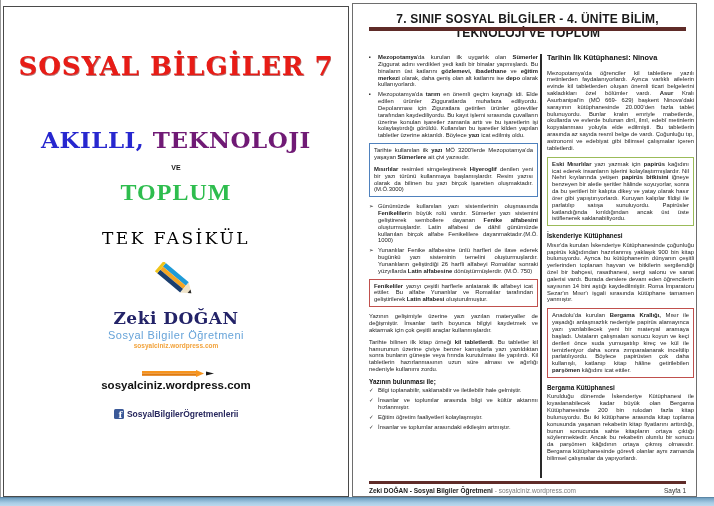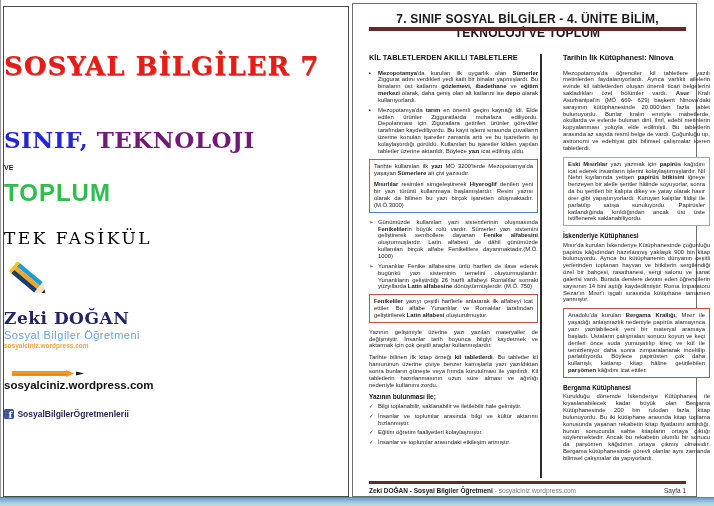--- a/index.html
+++ b/index.html
@@ -8,29 +8,29 @@
     background:#ffffff;
     font-family:"Liberation Sans",sans-serif;
     -webkit-font-smoothing:antialiased;
   }
   .frame-edge{position:absolute;left:0;top:0;width:1px;height:506px;background:#9a9a9a;}
   .page{position:absolute;background:#fff;border:1px solid #6e6e6e;box-sizing:border-box;}
   #page-left{left:3px;top:6px;width:346px;height:491px;border-color:#4a4a4a;}
   #page-right{left:352px;top:3px;width:345px;height:494px;}
 
   
-  .cover-center{position:absolute;left:0;width:100%;}
+  .cover-center{position:absolute;left:0;width:100%;text-align:center;}
   .cover-title{
     top:44px;font-family:"DejaVu Serif",serif;font-weight:bold;font-size:26px;
     letter-spacing:1px;text-shadow:0.6px 0.6px 0 rgba(120,0,0,.55);
   }
   .cover-unit{top:95px;font-size:8px;font-weight:bold;color:#1a1a1a;letter-spacing:.5px;}
   .cover-sub{top:119px;font-family:"DejaVu Serif",serif;font-weight:bold;font-size:23px;letter-spacing:.5px;}
   .cover-ve{top:157px;font-size:7px;font-weight:bold;color:#1a1a1a;}
-  .cover-toplum{top:172px;font-family:Liberation Sans, sans-serif;font-weight:bold;font-size:24px;letter-spacing:1px;}
+  .cover-toplum{top:172px;font-family:Liberation Serif, serif;font-weight:bold;font-size:24px;letter-spacing:1px;}
   .cover-fasikul{top:221px;font-family:"DejaVu Serif",serif;font-size:17px;letter-spacing:2.5px;color:#000000;}
   .cover-logo{top:255px;}
   .cover-author{top:301px;font-family:"DejaVu Serif",serif;font-weight:bold;font-size:17px;color:#232368;letter-spacing:.5px;}
   .cover-author-title{top:322px;font-size:11px;color:#66a3d9;letter-spacing:.5px;}
   .cover-url-small{top:335px;font-size:6.5px;color:#f2a33c;font-weight:bold;}
   .cover-divider{top:358px;}
   .cover-url-big{top:372px;font-size:11.5px;font-weight:bold;color:#111;}
   .cover-fb{top:402px;font-size:8.5px;font-weight:bold;color:#28285e;}
   .fb-badge{display:inline-block;vertical-align:-2px;margin-right:1px;}
 
@@ -39,21 +39,21 @@
     position:absolute;left:16px;right:10px;top:8px;text-align:center;
     font-size:12px;font-weight:bold;color:#1a1a1a;letter-spacing:.2px;
   }
   .rp-header-bar{position:absolute;left:16px;right:10px;top:23px;height:4px;background:#5f2b28;}
   .rp-footer-bar{position:absolute;left:16px;right:10px;top:477px;height:3px;background:#5f2b28;}
   .rp-footer{position:absolute;left:16px;right:10px;top:483px;font-size:6.5px;color:#7a7a7a;}
   .rp-footer b{color:#1a1a1a;}
   .rp-footer .pageno{position:absolute;right:0;top:0;color:#333;}
   .col{position:absolute;top:50px;height:424px;overflow:hidden;font-size:5.9px;line-height:1.16;color:#222;}
   .col-left{left:16px;width:169px;}
-  .col-right{left:210px;width:147px;}
+  .col-right{left:194px;width:147px;}
   .col-divider{position:absolute;left:187px;top:50px;width:1.5px;height:424px;background:#2a2a2a;}
   .col-title{font-size:7.4px;font-weight:bold;margin:0 0 7px 0;color:#111;}
   .col p{margin:0 0 5px 0;text-align:justify;}
   .col ul{margin:0 0 4px 0;padding:0;list-style:none;}
   .col li{display:flex;margin:0 0 3px 0;}
   .col li .mk{flex:0 0 9px;font-size:5.5px;}
   .col li .tx{flex:1;text-align:justify;}
   .infobox{border-style:solid;padding:3px 4px;margin:0 0 6px 0;background:#fff;}
   .box-blue{border-color:#4f81bd;border-width:1px;}
   .box-red{border-color:#c0504d;border-width:1.5px;}
@@ -69,21 +69,21 @@
   b{font-weight:bold;}
 </style>
 </head>
 <body>
 
 <div class="frame-edge"></div>
 
 <div class="page" id="page-left">
   <div class="cover-center cover-title" style="color:#e81c16">SOSYAL BİLGİLER 7</div>
   <div class="cover-center cover-sub">
-    <span style="color:#2727cf">SINIF,</span><span style="color:#701a75"> TEKNOLOJI</span>
+    <span style="color:#2727cf">AKILLI,</span><span style="color:#701a75"> TEKNOLOJI</span>
   </div>
   <div class="cover-center cover-ve">VE</div>
   <div class="cover-center cover-toplum" style="color:#2ebd4e">TOPLUM</div>
   <div class="cover-center cover-fasikul">TEK FASİKÜL</div>
 
   <div class="cover-center cover-logo">
     <svg width="52" height="44" viewBox="0 0 52 44">
       <g transform="rotate(40 26 20)">
         <rect x="6" y="12" width="30" height="4.6" fill="#1f9bd7"></rect>
         <rect x="6" y="16.6" width="30" height="4.2" fill="#f5a623"></rect>
@@ -119,21 +119,20 @@
     </span>
     <span>SosyalBilgilerÖgretmenlerii</span>
   </div>
 </div>
 
 <div class="page" id="page-right">
   <div class="rp-header">7. SINIF SOSYAL BİLGİLER - 4. ÜNİTE BİLİM, TEKNOLOJİ VE TOPLUM</div>
   <div class="rp-header-bar"></div>
 
   <div class="col col-left">
-    <div class="col-title">KİL TABLETLERDEN AKILLI TABLETLERE</div>
 
     <ul>
       <li>
         <span class="mk">▪</span>
         <span class="tx"><b>Mezopotamya</b>'da kurulan ilk uygarlık olan <b>Sümerler</b> Ziggurat adını verdikleri yedi katlı bir binalar yapmışlardı. Bu binaların üst katlarını <b>gözlemevi, ibadethane</b> ve <b>eğitim merkezi</b> olarak, daha geniş olan alt katlarını ise <b>depo</b> olarak kullanıyorlardı.</span>
       </li>
       <li>
         <span class="mk">▪</span>
         <span class="tx">Mezopotamya'da <b>tarım</b> en önemli geçim kaynağı idi. Elde edilen ürünler Zigguratlarda muhafaza ediliyordu. Depolanması için Ziguratlara getirilen ürünler görevliler tarafından kaydediliyordu. Bu kayıt işlemi sırasında çuvalların üzerine konulan işaretler zamanla arttı ve bu işaretlerin işi kolaylaştırdığı görüldü. Kullanılan bu işaretler kilden yapılan tabletler üzerine aktarıldı. Böylece <b>yazı</b> icat edilmiş oldu.</span>
       </li>

